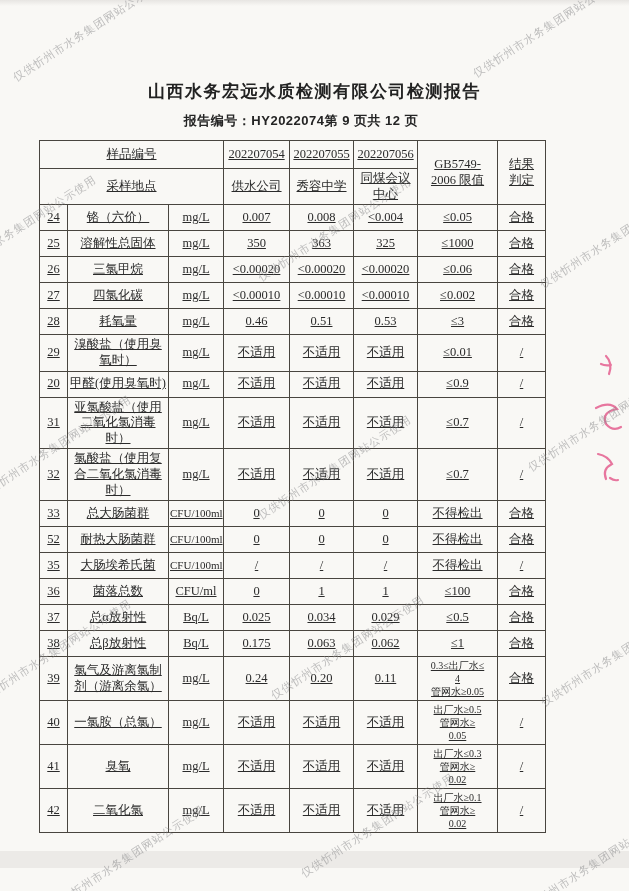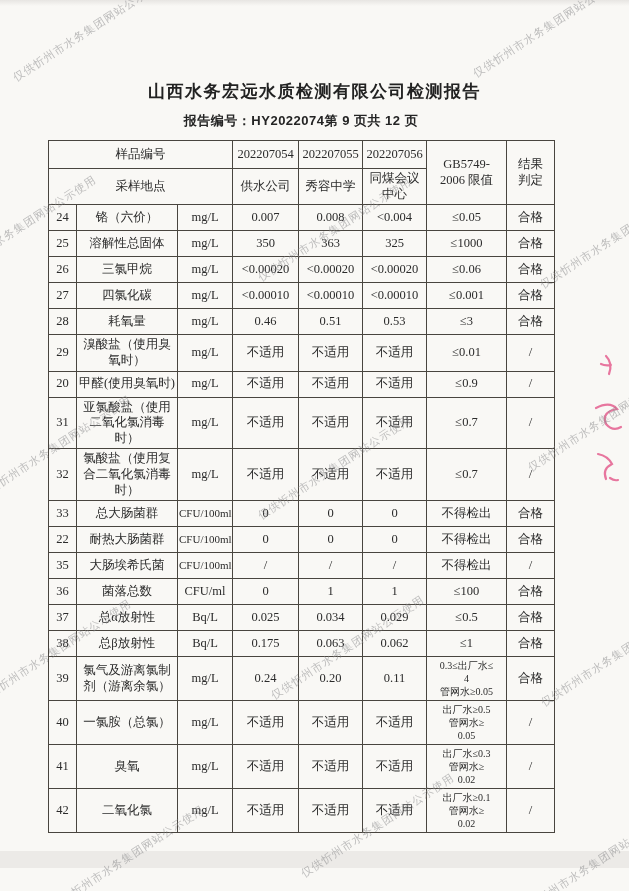--- a/index.html
+++ b/index.html
@@ -18,22 +18,22 @@
     font-family:"Liberation Sans", sans-serif;font-weight:700;
     font-size:17px;letter-spacing:1.5px;color:#222;
   }
   .info-line{
     position:absolute;top:112px;left:46px;width:510px;
     display:flex;justify-content:center;
     font-family:"Liberation Sans", sans-serif;font-weight:700;
     font-size:13px;color:#242424;letter-spacing:.5px;
   }
   table.report{
-    position:absolute;top:140px;left:48px;width:506px;
-    border-collapse:collapse;table-layout:fixed;
+    position:absolute;top:140px;left:39px;width:506px;
+    border-collapse:collapse;table-layout:fixed;text-decoration:underline;
   }
   .report th,.report td{
     border:1px solid #49453f;
     font-weight:normal;text-align:center;vertical-align:middle;
     padding:2px 1px;font-size:12.5px;line-height:1.25;color:#2b2b2b;
     overflow:hidden;
   }
   .report thead tr{height:28px;}
   .report tbody tr{height:26px;}
   .c-name{text-align:left;padding-left:6px;padding-right:2px;margin-left:22px;}
@@ -124,21 +124,21 @@
         <td class="c-limit pre">≤0.06</td>
         <td class="c-res">合格</td>
       </tr>
       <tr>
         <td>27</td>
         <td class="c-name">四氯化碳</td>
         <td class="c-unit">mg/L</td>
         <td class="c-val">&lt;0.00010</td>
         <td class="c-val">&lt;0.00010</td>
         <td class="c-val">&lt;0.00010</td>
-        <td class="c-limit pre">≤0.001</td>
+        <td class="c-limit pre">≤0.002</td>
         <td class="c-res">合格</td>
       </tr>
       <tr>
         <td>28</td>
         <td class="c-name">耗氧量</td>
         <td class="c-unit">mg/L</td>
         <td class="c-val">0.46</td>
         <td class="c-val">0.51</td>
         <td class="c-val">0.53</td>
         <td class="c-limit pre">≤3</td>
@@ -188,21 +188,21 @@
         <td>33</td>
         <td class="c-name">总大肠菌群</td>
         <td class="c-unit small">CFU/100ml</td>
         <td class="c-val">0</td>
         <td class="c-val">0</td>
         <td class="c-val">0</td>
         <td class="c-limit pre">不得检出</td>
         <td class="c-res">合格</td>
       </tr>
       <tr>
-        <td>22</td>
+        <td>52</td>
         <td class="c-name">耐热大肠菌群</td>
         <td class="c-unit small">CFU/100ml</td>
         <td class="c-val">0</td>
         <td class="c-val">0</td>
         <td class="c-val">0</td>
         <td class="c-limit pre">不得检出</td>
         <td class="c-res">合格</td>
       </tr>
       <tr>
         <td>35</td>

